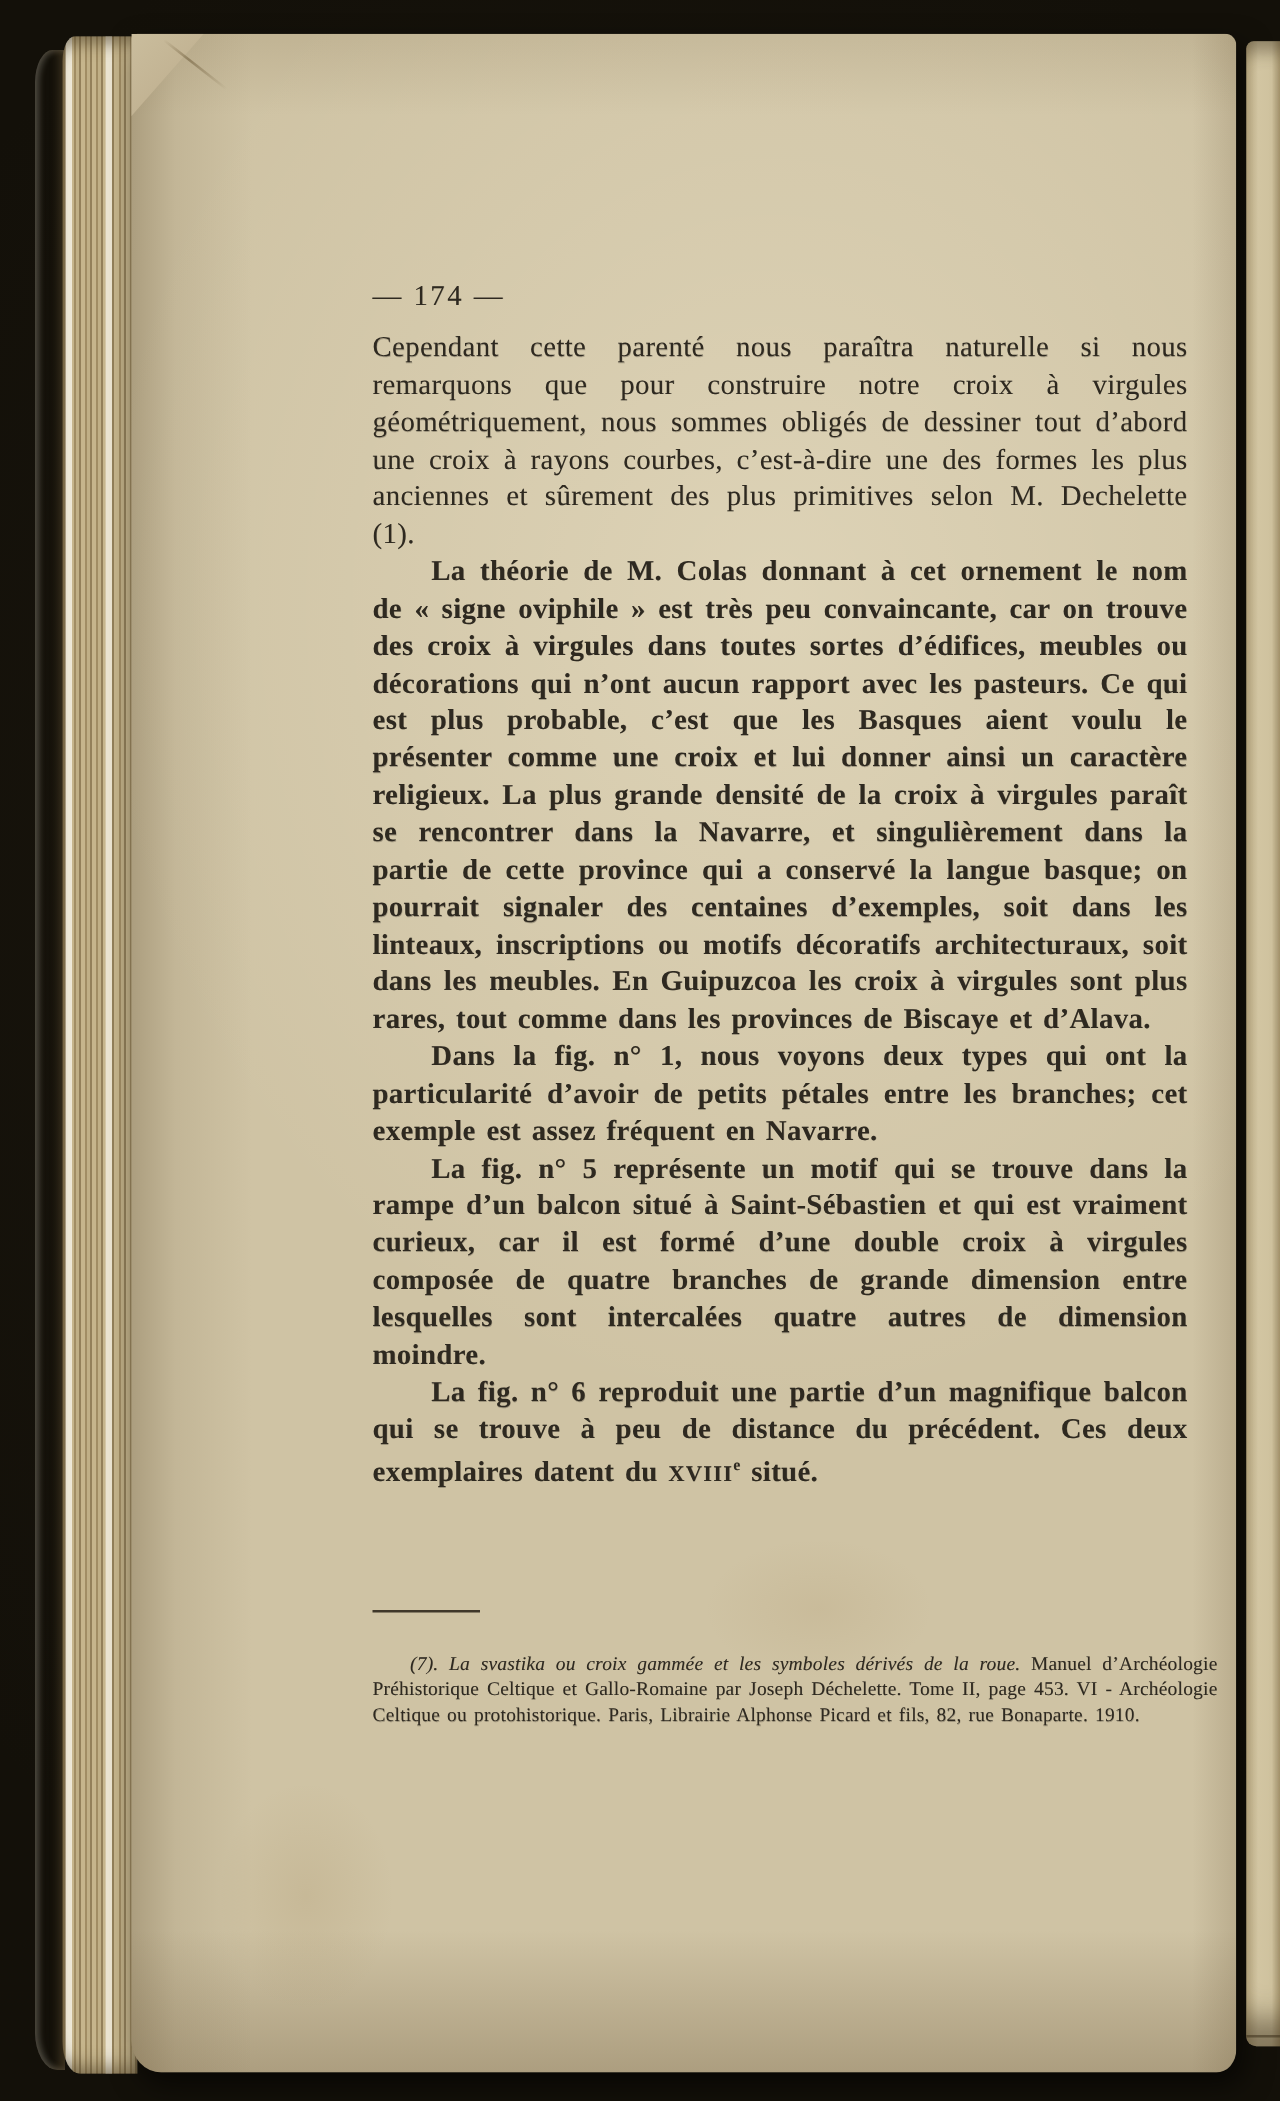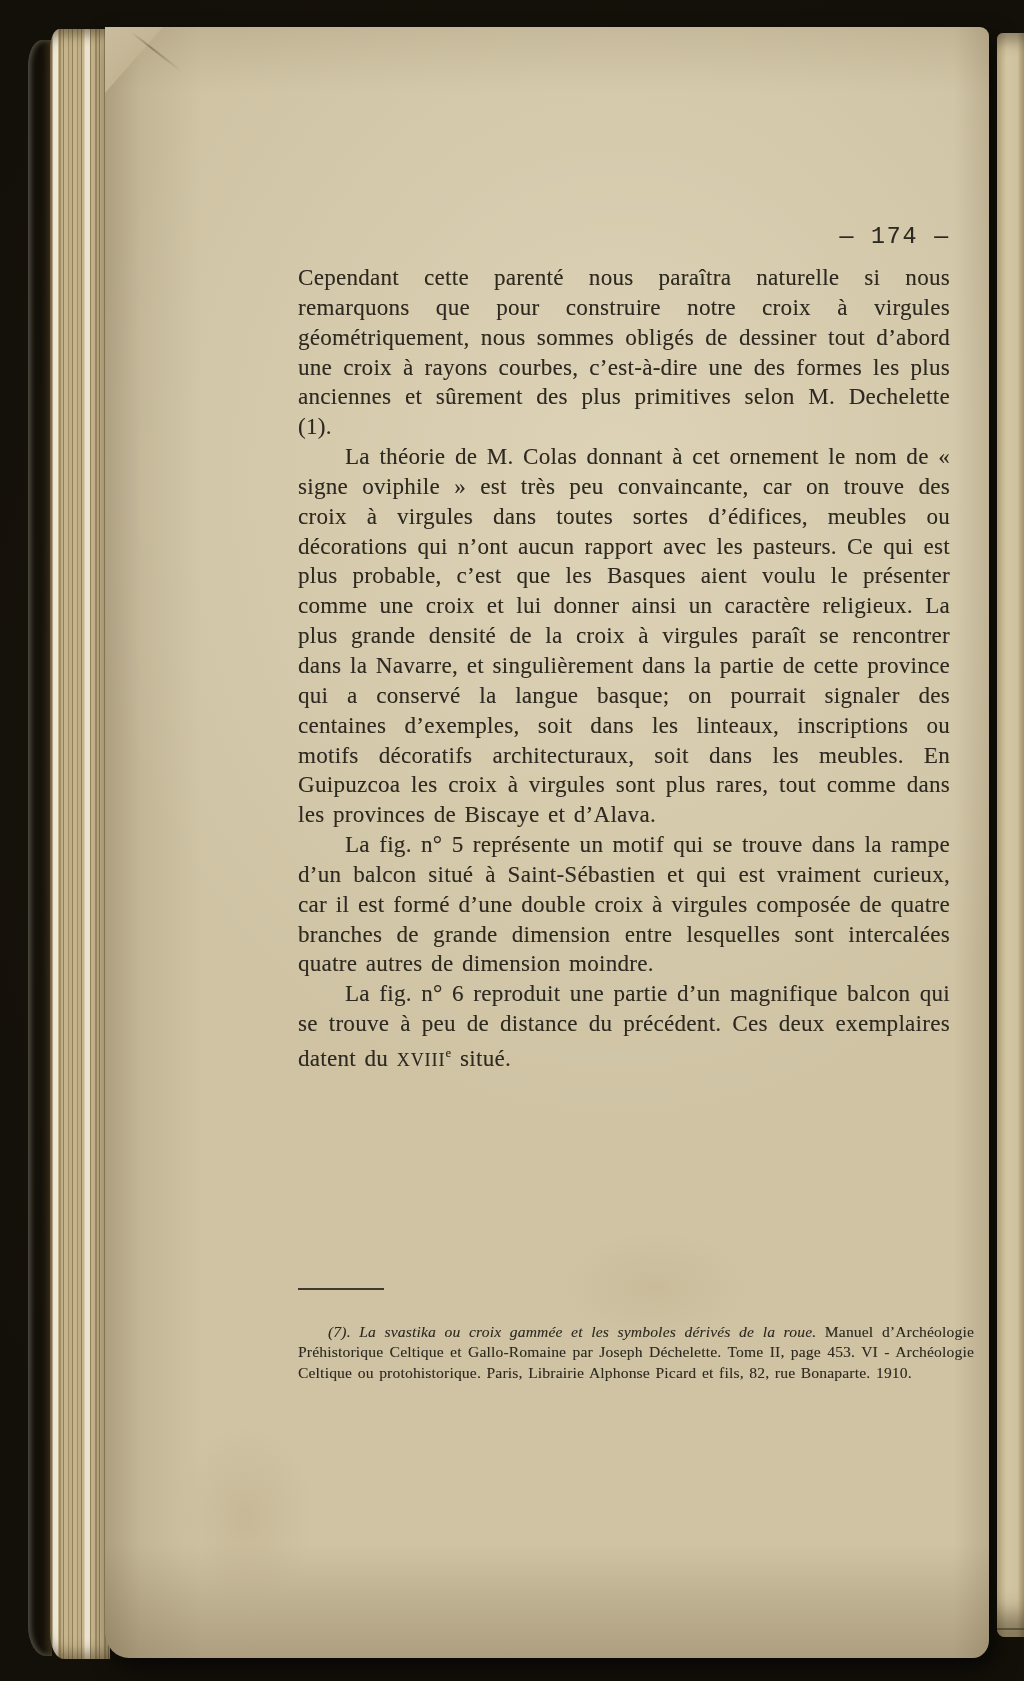--- a/index.html
+++ b/index.html
@@ -123,40 +123,39 @@
   
   .print {
     color: #2e2920;
     text-shadow: 0.3px 0.3px 0 rgba(46,41,32,0.30);
   }
 
   .page-number {
     position: absolute;
     left: 193px; top: 197px;
     width: 652px;
-    text-align: right;
+    text-align: left;
     font-size: 23px;
     letter-spacing: 2px;
-    font-family: Liberation Mono, monospace;
   }
 
   .body-text {
     position: absolute;
     left: 193px; top: 236px;
     width: 652px;
     font-size: 23px;
     line-height: 29.85px;
     letter-spacing: 0.3px;
     word-spacing: 2.5px;
   }
   .body-text p {
     margin: 0;
     text-align: justify;
   }
-  .body-text p.indent { text-indent: 47px; }
+  .body-text p.indent { text-indent: 47px; font-weight: bold; }
   .seg-smallcaps { font-size: 0.78em; letter-spacing: 1px; }
   .seg-sup { vertical-align: super; font-size: 0.55em; }
 
   .footnote-rule {
     position: absolute;
     left: 193px; top: 1261px;
     width: 86px; height: 2.4px;
     background: #40382a;
   }
 
@@ -186,20 +185,21 @@
     <div class="page-corner-fold"></div>
     <div class="page-corner-crease"></div>
     <div class="paper-stain-a"></div>
     <div class="paper-stain-b"></div>
 
     <div class="page-number print">— 174 —</div>
 
     <div class="body-text print">
         <p><span>Cependant cette parenté nous paraîtra naturelle si nous remarquons que pour construire notre croix à virgules géométriquement, nous sommes obligés de dessiner tout d’abord une croix à rayons courbes, c’est-à-dire une des formes les plus anciennes et sûrement des plus primitives selon M. Dechelette (1).</span></p>
         <p class="indent"><span>La théorie de M. Colas donnant à cet ornement le nom de « signe oviphile » est très peu convaincante, car on trouve des croix à virgules dans toutes sortes d’édifices, meubles ou décorations qui n’ont aucun rapport avec les pasteurs. Ce qui est plus probable, c’est que les Basques aient voulu le présenter comme une croix et lui donner ainsi un caractère religieux. La plus grande densité de la croix à virgules paraît se rencontrer dans la Navarre, et singulièrement dans la partie de cette province qui a conservé la langue basque; on pourrait signaler des centaines d’exemples, soit dans les linteaux, inscriptions ou motifs décoratifs architecturaux, soit dans les meubles. En Guipuzcoa les croix à virgules sont plus rares, tout comme dans les provinces de Biscaye et d’Alava.</span></p>
+        <p class="indent"><span>Dans la fig. n° 1, nous voyons deux types qui ont la particularité d’avoir de petits pétales entre les branches; cet exemple est assez fréquent en Navarre.</span></p>
         <p class="indent"><span>La fig. n° 5 représente un motif qui se trouve dans la rampe d’un balcon situé à Saint-Sébastien et qui est vraiment curieux, car il est formé d’une double croix à virgules composée de quatre branches de grande dimension entre lesquelles sont intercalées quatre autres de dimension moindre.</span></p>
         <p class="indent"><span>La fig. n° 6 reproduit une partie d’un magnifique balcon qui se trouve à peu de distance du précédent. Ces deux exemplaires datent du </span><span class="seg-smallcaps">XVIII</span><span class="seg-sup">e</span><span> situé.</span></p>
       </div>
 
     <div class="footnote-rule"></div>
 
     <p class="footnote print">
       <span class="fn-italic">(7). La svastika ou croix gammée et les symboles dérivés de la roue. </span><span>Manuel d’Archéologie Préhistorique Celtique et Gallo-Romaine par Joseph Déchelette. Tome II, page 453. VI - Archéologie Celtique ou protohistorique. Paris, Librairie Alphonse Picard et fils, 82, rue Bonaparte. 1910.</span>
     </p>
   </div>

